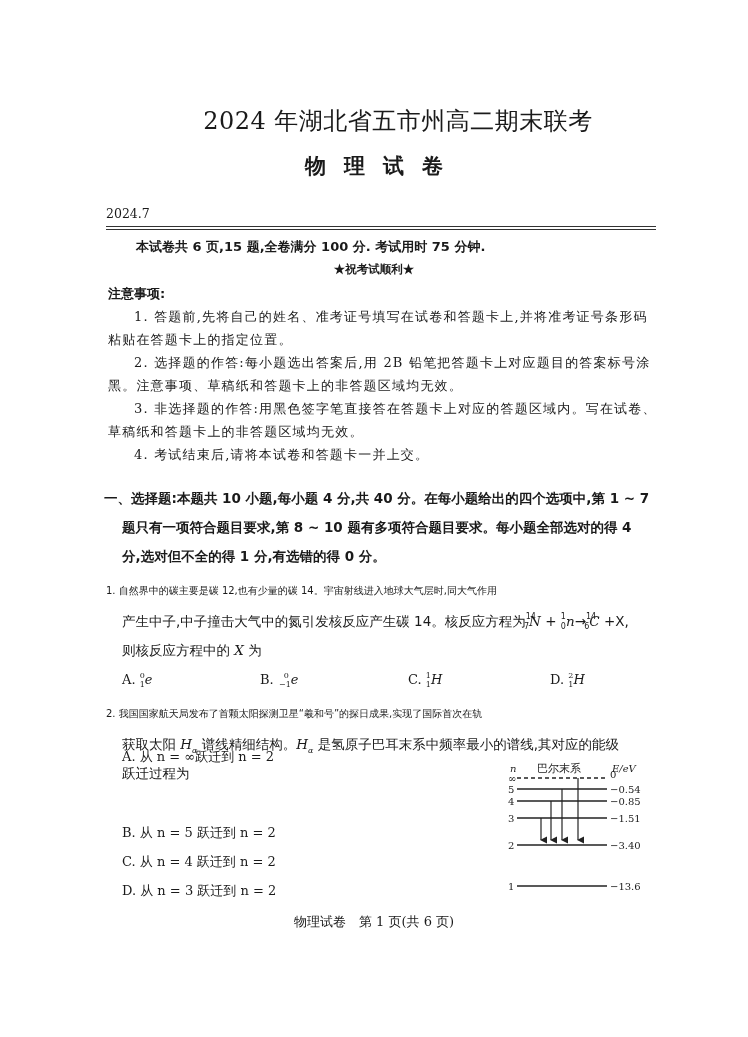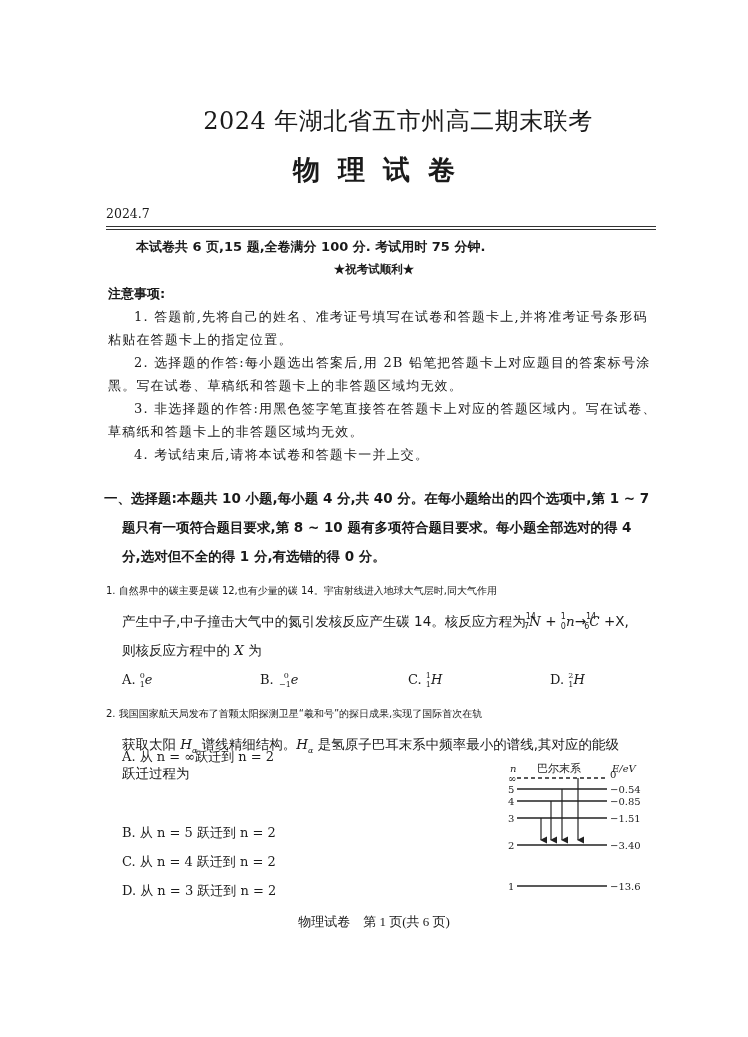--- a/index.html
+++ b/index.html
@@ -1,58 +1,58 @@
 <!DOCTYPE html>
 <html><head>
 <meta charset="utf-8">
 <style>
   html, body { margin:0; padding:0; background:#ffffff; }
   body { width:748px; height:1037px; position:relative; overflow:hidden; color:#1a1a1a;
          font-family:"DejaVu Serif", serif; }
   .abs { position:absolute; white-space:nowrap; }
   .exam-title { top:105px; left:0; width:748px; text-align:center; font-size:24px; font-family:"DejaVu Serif", serif; letter-spacing:0.5px;padding-left:24px; }
-  .subject-title { top:152px; left:0; width:748px; text-align:center; font-size:27px; font-weight:bold; font-family:"DejaVu Sans", sans-serif; letter-spacing:18px; padding-left:18px; box-sizing:border-box; }
+  .subject-title { top:152px; left:0; width:748px; text-align:center; font-size:21px; font-weight:bold; font-family:"DejaVu Sans", sans-serif; letter-spacing:18px; padding-left:18px; box-sizing:border-box; }
   .meta-row { top:206px; left:106px; width:550px; font-size:12.5px; display:flex; justify-content:space-between; }
   .meta-row .left span { margin-right:26px; }
   .rule1 { top:226px; left:106px; width:550px; height:0; border-top:1px solid #333; }
   .rule2 { top:229px; left:106px; width:550px; height:0; border-top:1px solid #333; }
   .info-line { top:238px; left:136px; font-size:13px; font-weight:bold; font-family:"DejaVu Sans", sans-serif; }
   .wish { top:262px; left:0; width:748px; text-align:center; font-size:11.5px; font-weight:bold; }
   .notice-head { top:285px; left:108px; font-size:13px; font-weight:bold; font-family:"DejaVu Sans", sans-serif; }
   .p { left:108px; font-size:13px; letter-spacing:1.2px; }
   .indent { padding-left:26px; }
   .sec { left:104px; font-size:13.5px; font-weight:bold; font-family:"DejaVu Sans", sans-serif; }
   .q { left:106px; font-size:10px; font-family:"DejaVu Sans", sans-serif; }
   .qi { left:122px; font-size:13.5px; font-family:"DejaVu Sans", sans-serif; }
   .opt { font-size:13px; font-family:"DejaVu Serif", serif; }
   i { font-family:"DejaVu Serif", serif; font-style:italic; }
   .nuc { display:inline-block; position:relative; vertical-align:middle; line-height:1; }
   .nuc sup, .nuc sub { font-size:8px; }
-  .footer { top:913px; left:0; width:748px; text-align:center; font-size:13px;font-family:Liberation Serif, serif; }
+  .footer { top:913px; left:0; width:748px; text-align:center; font-size:13px; }
   svg text { font-family:"DejaVu Serif", serif; }
 </style>
 </head>
 <body>
 
 <div class="abs exam-title">2024 年湖北省五市州高二期末联考</div>
 <div class="abs subject-title">物理试卷</div>
 <div class="abs meta-row">
   <span>2024.7</span>
 </div>
 <div class="abs rule1"></div>
 <div class="abs rule2"></div>
 
 <div class="abs info-line">本试卷共 6 页,15 题,全卷满分 100 分. 考试用时 75 分钟.</div>
 <div class="abs wish">★祝考试顺利★</div>
 
 <div class="abs notice-head">注意事项:</div>
 <div class="abs p indent" style="top:308px;">1. 答题前,先将自己的姓名、准考证号填写在试卷和答题卡上,并将准考证号条形码</div>
 <div class="abs p" style="top:331px;">粘贴在答题卡上的指定位置。</div>
 <div class="abs p indent" style="top:354px;">2. 选择题的作答:每小题选出答案后,用 2B 铅笔把答题卡上对应题目的答案标号涂</div>
-<div class="abs p" style="top:377px;">黑。写在试卷、草稿纸和答题卡上的非答题区域均无效。</div>
+<div class="abs p" style="top:377px;">黑。注意事项、草稿纸和答题卡上的非答题区域均无效。</div>
 <div class="abs p indent" style="top:400px;">3. 非选择题的作答:用黑色签字笔直接答在答题卡上对应的答题区域内。写在试卷、</div>
 <div class="abs p" style="top:423px;">草稿纸和答题卡上的非答题区域均无效。</div>
 <div class="abs p indent" style="top:446px;">4. 考试结束后,请将本试卷和答题卡一并上交。</div>
 
 <div class="abs sec" style="top:490px;">一、选择题:本题共 10 小题,每小题 4 分,共 40 分。在每小题给出的四个选项中,第 1 ~ 7</div>
 <div class="abs sec" style="top:519px; left:122px;">题只有一项符合题目要求,第 8 ~ 10 题有多项符合题目要求。每小题全部选对的得 4</div>
 <div class="abs sec" style="top:548px; left:122px;">分,选对但不全的得 1 分,有选错的得 0 分。</div>
 
 <div class="abs q" style="top:584px;">1. 自然界中的碳主要是碳 12,也有少量的碳 14。宇宙射线进入地球大气层时,同大气作用</div>
 <div class="abs qi" style="top:613px;">

